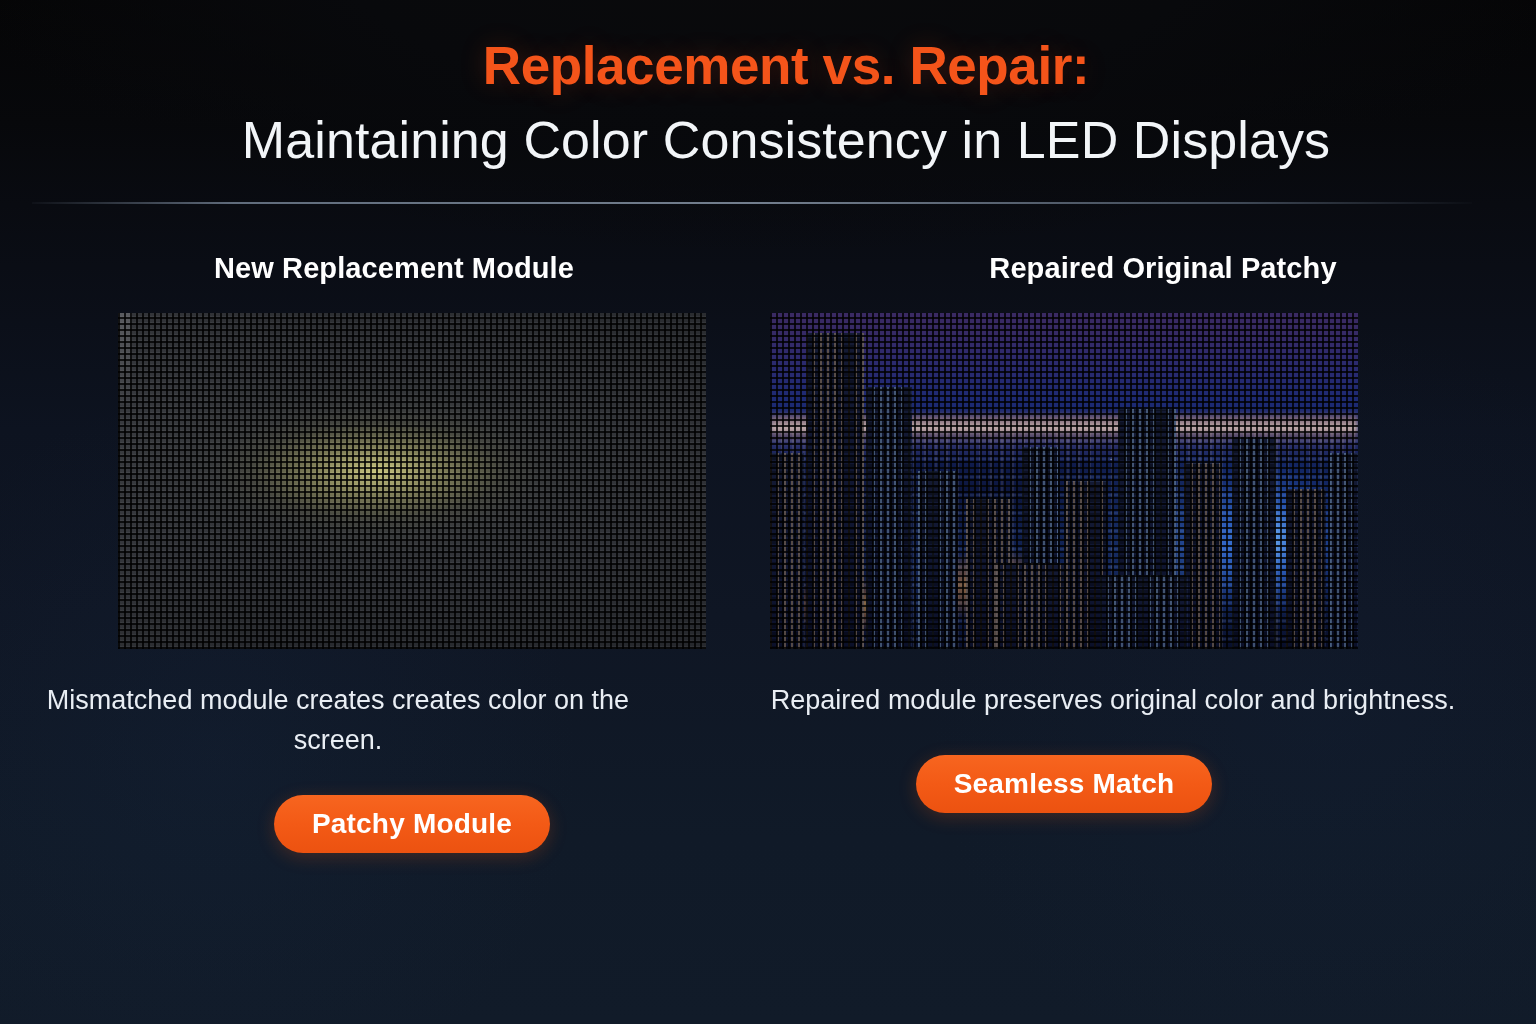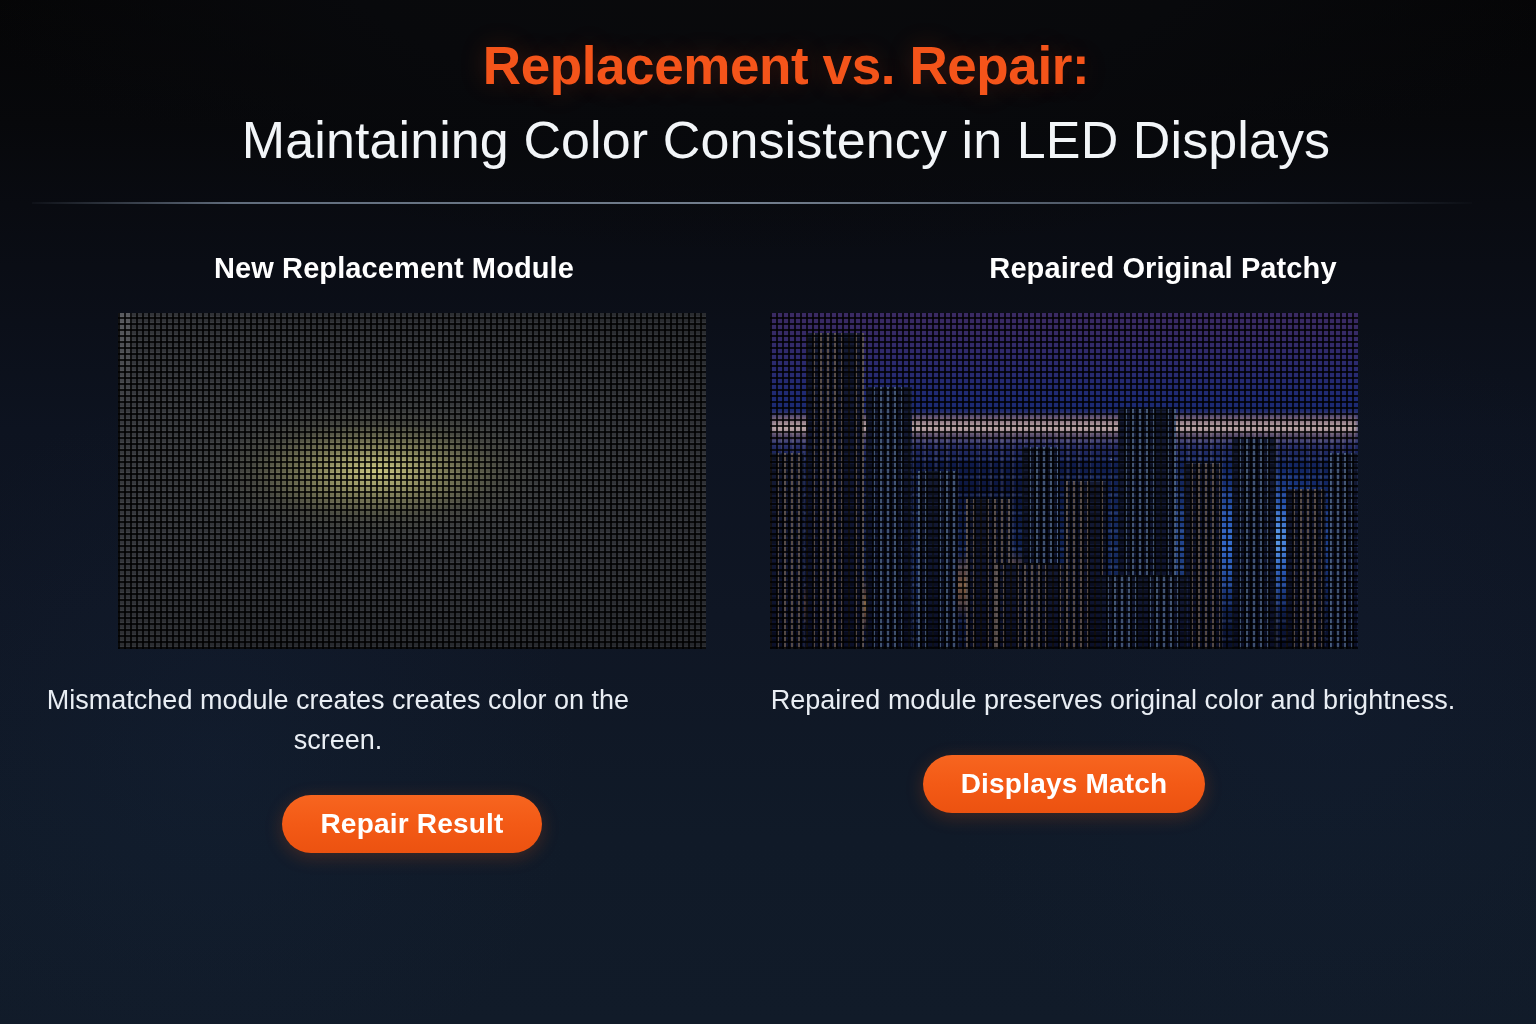--- a/index.html
+++ b/index.html
@@ -332,21 +332,21 @@
         <div class="panel panel-left">
           <div class="dark-module"></div>
           <div class="blemish"></div>
           <div class="ledgrid"></div>
         </div>
       </div>
 
       <p class="caption">Mismatched module creates creates color on the screen.</p>
 
       <div class="btn-row">
-        <button class="pill">Repair Result</button>
+        <button class="pill">Patchy Module</button>
       </div>
     </div>
 
     <div class="col col-right">
 
       <h3 class="col-head">Repaired Original Patchy</h3>
 
       <div class="panel-wrap">
         <div class="panel panel-right">
           <div class="city">
@@ -375,18 +375,18 @@
             <div class="bld" style="left:226px; top:250px; width:76px;  height:86px;"></div>
             <div class="bld cool" style="left:330px; top:262px; width:88px;  height:74px;"></div>
           </div>
           <div class="ledgrid"></div>
         </div>
       </div>
 
       <p class="caption">Repaired module preserves original color and brightness.</p>
 
       <div class="btn-row">
-        <button class="pill">Displays Match</button>
+        <button class="pill">Seamless Match</button>
       </div>
     </div>
 
   </div>
 </div>
 
 </body></html>

